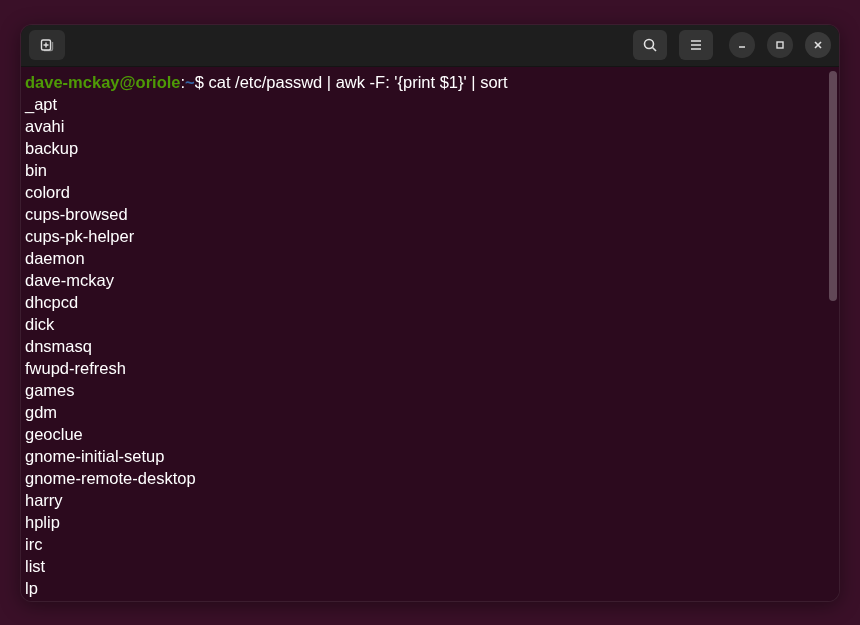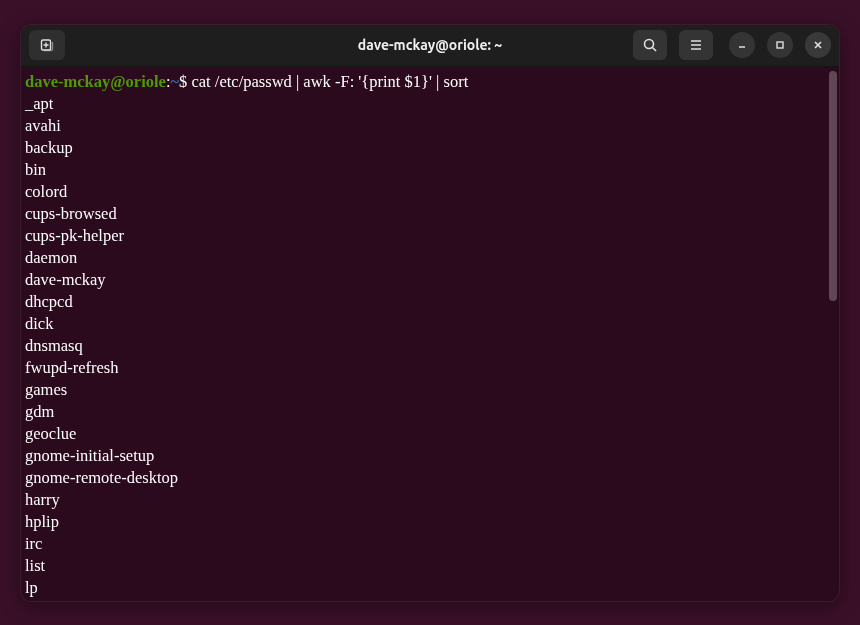--- a/index.html
+++ b/index.html
@@ -95,21 +95,21 @@
     }
     .terminal-body {
       flex: 1;
       background: #2c0a1e;
       padding: 4px 4px 4px 4px;
       font-size: 16.5px;
       line-height: 22px;
       color: #ffffff;
       overflow-y: auto;
       position: relative;
-      font-family: Liberation Serif, serif;
+      font-family: Liberation Sans, sans-serif;
     }
     .terminal-content {
       white-space: pre;
     }
     .prompt-user {
       color: #4e9a06;
       font-weight: bold;
     }
     .prompt-colon {
       color: #ffffff;
@@ -145,21 +145,20 @@
     <div class="titlebar-left">
       <div class="new-tab-btn">
         <svg width="16" height="16" viewBox="0 0 16 16" fill="none" stroke="#e0e0e0" stroke-width="1.4">
           <rect x="2.5" y="3" width="9" height="10" rx="1.5"></rect>
           <path d="M13.5 5 v7 a1.5 1.5 0 0 1 -1.5 1.5 h-7" stroke-opacity="0.5"></path>
           <line x1="7" y1="5.5" x2="7" y2="10.5"></line>
           <line x1="4.5" y1="8" x2="9.5" y2="8"></line>
         </svg>
       </div>
     </div>
-    <div class="title">dave-mckay@oriole: ~</div>
     <div class="titlebar-right">
       <div class="header-btn">
         <svg width="16" height="16" viewBox="0 0 16 16" fill="none" stroke="#e0e0e0" stroke-width="1.6">
           <circle cx="7" cy="7" r="4.5"></circle>
           <line x1="10.5" y1="10.5" x2="14" y2="14"></line>
         </svg>
       </div>
       <div class="header-btn">
         <svg width="16" height="16" viewBox="0 0 16 16" fill="none" stroke="#e0e0e0" stroke-width="1.6">
           <line x1="3" y1="4" x2="13" y2="4"></line>

